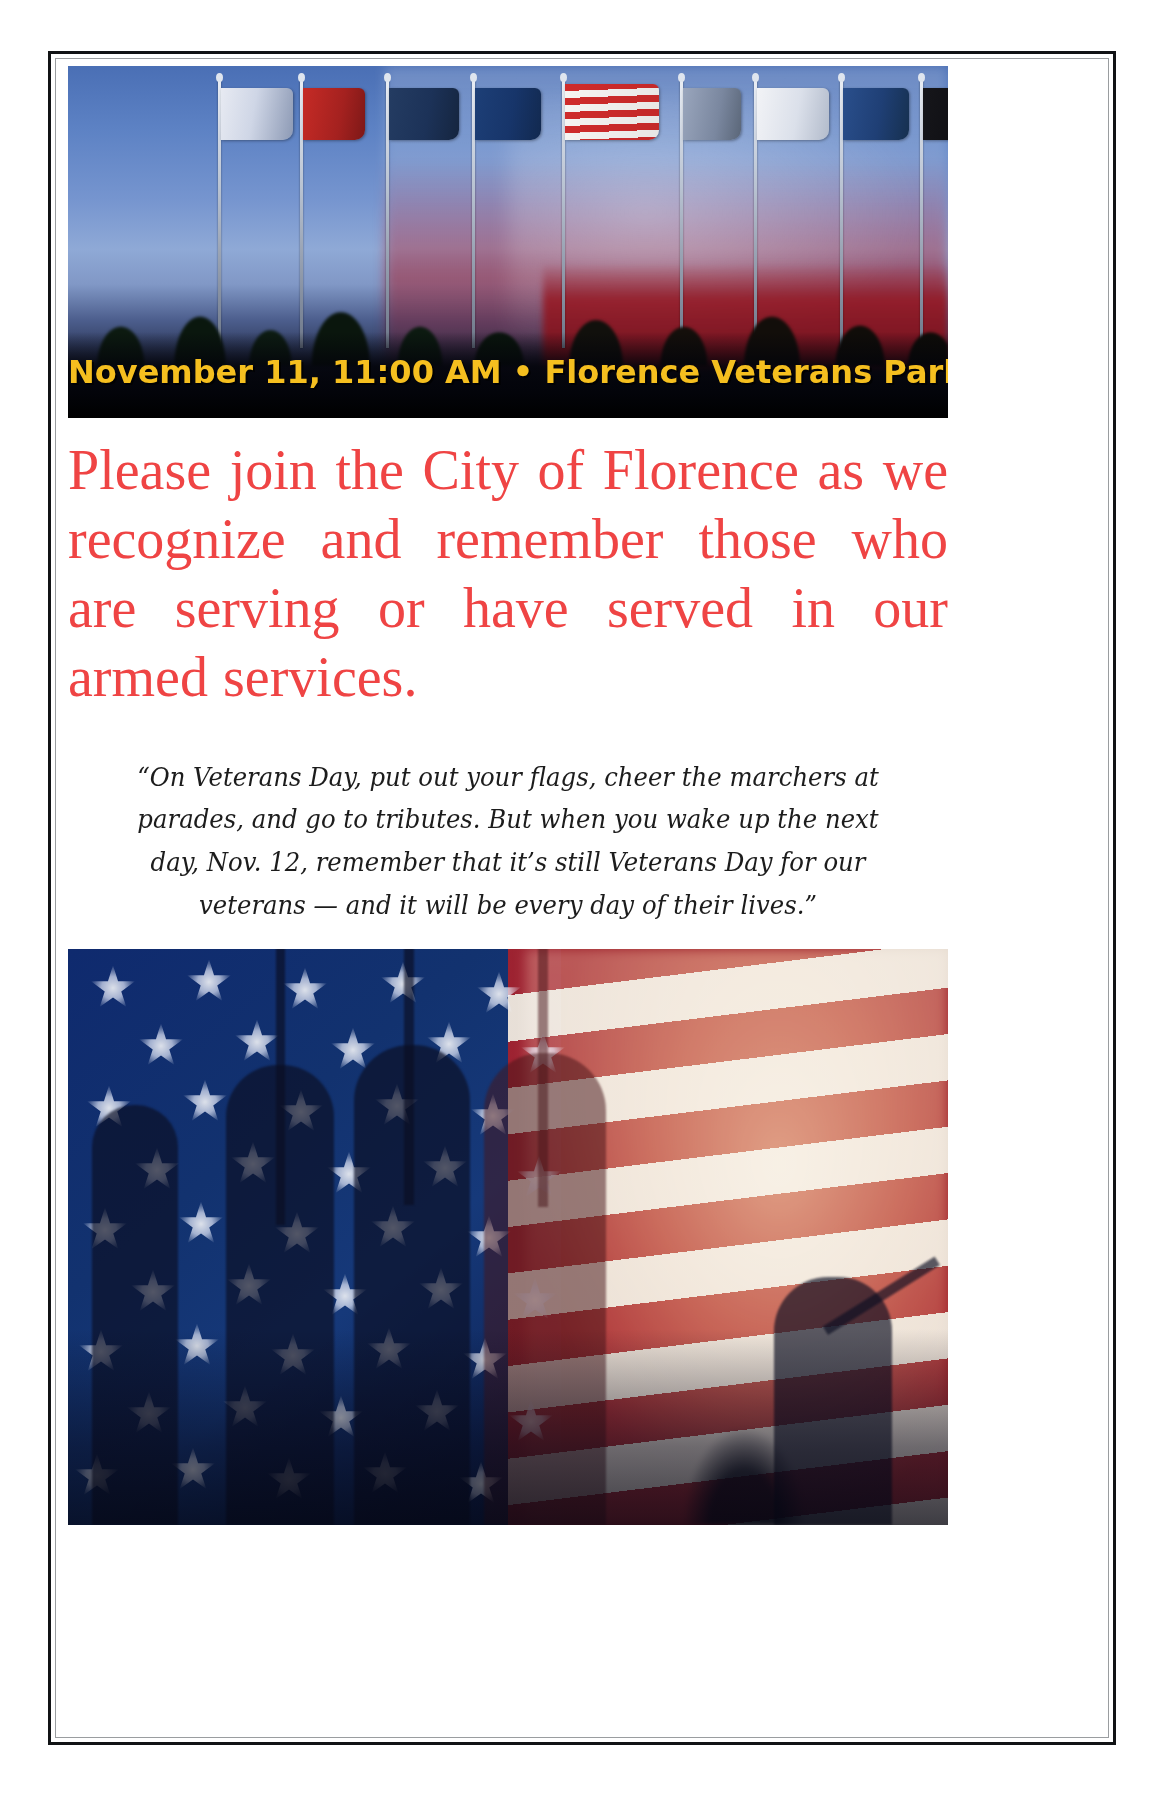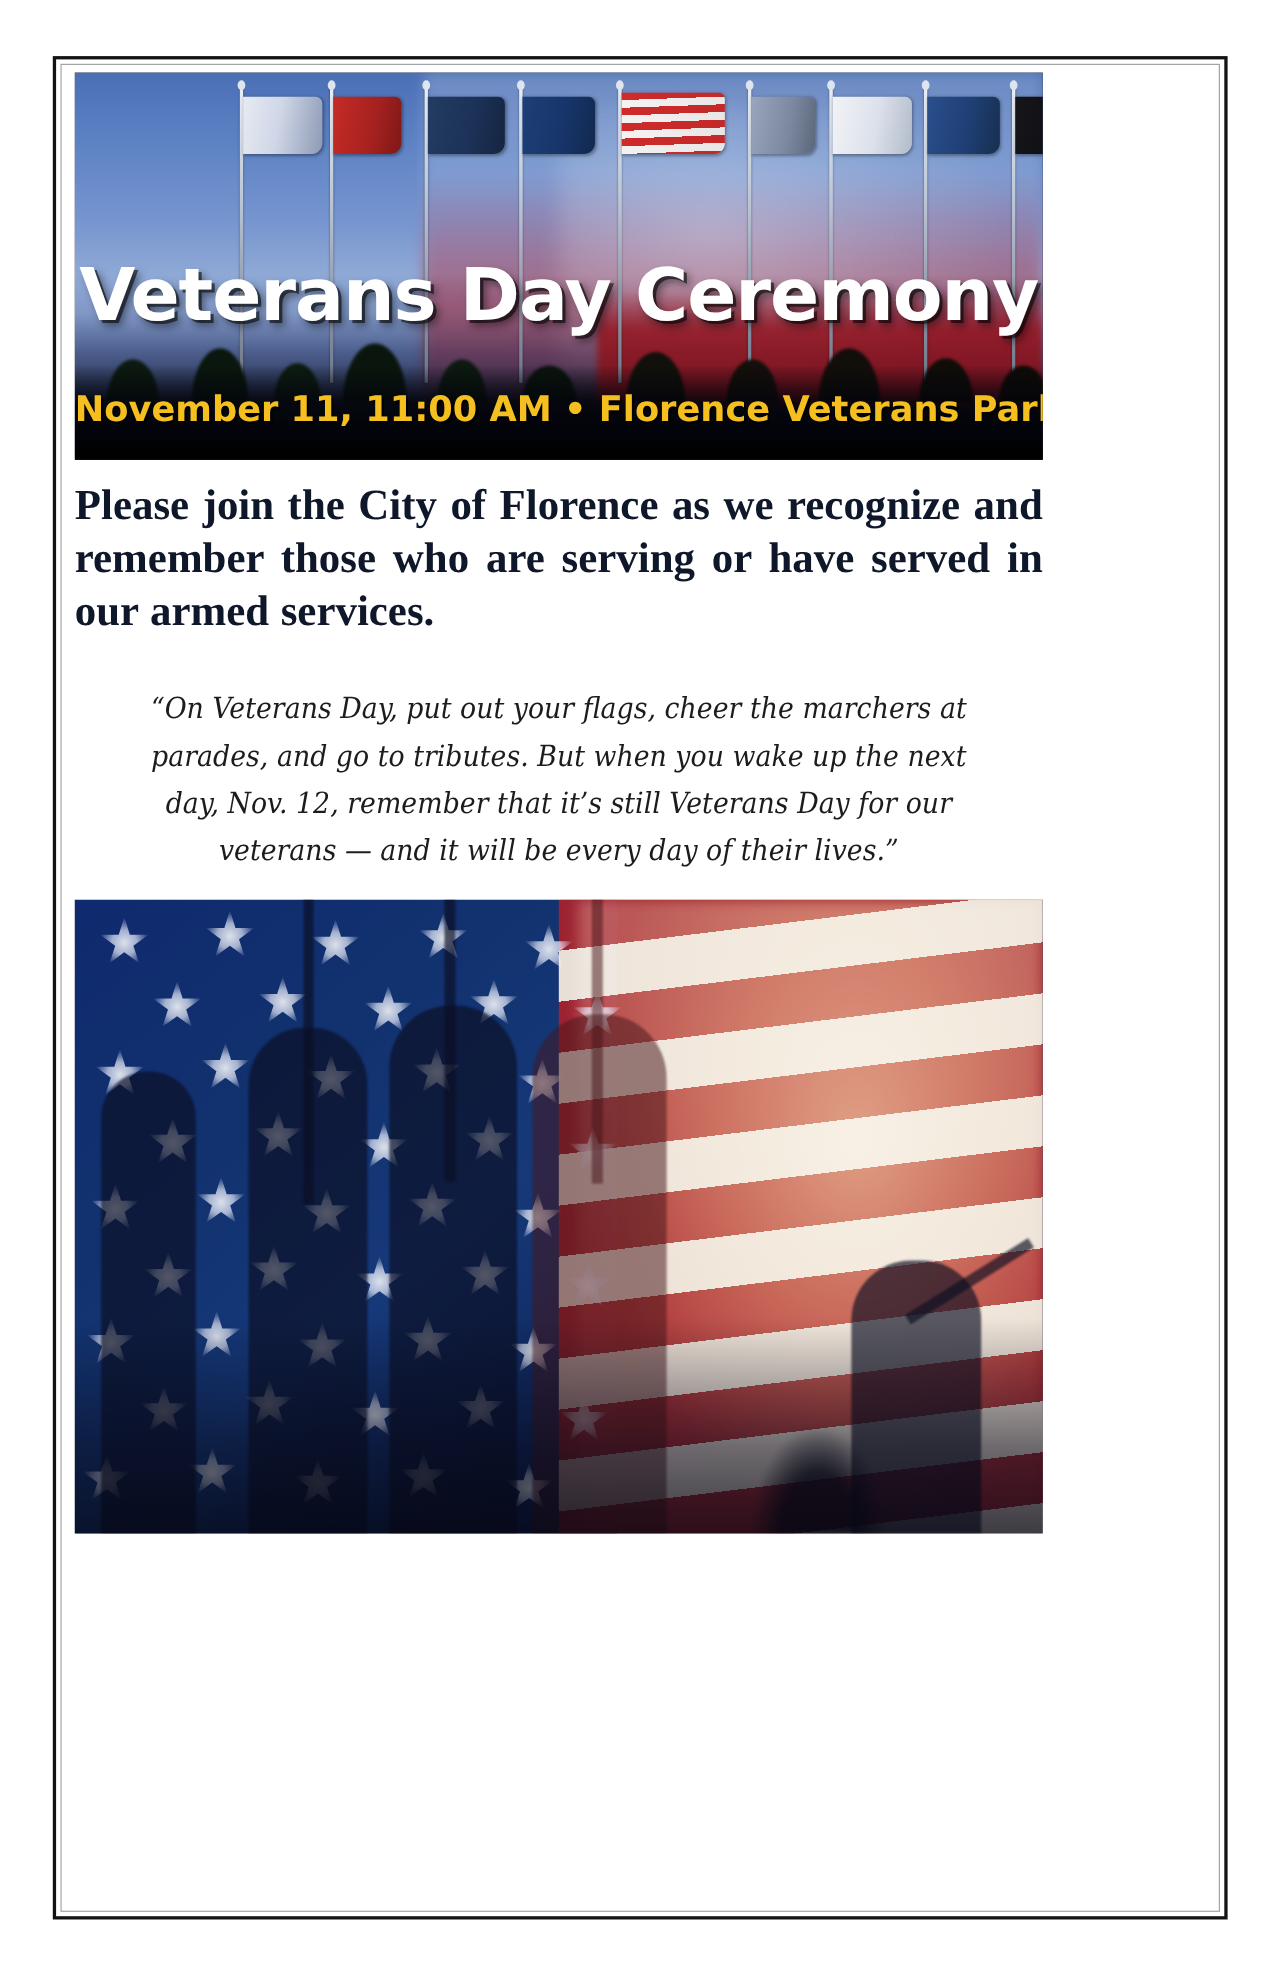--- a/index.html
+++ b/index.html
@@ -200,24 +200,24 @@
     color: #f5bf1f;
     text-shadow: 2px 2px 0 rgba(0,0,0,0.75);
     white-space: nowrap;
   }
 
   
   .headline {
     margin-top: 18px;
     width: 880px;
     font-family: "Liberation Serif", serif;
-    font-weight: bold;
-    font-size: 39px;
+    font-weight: normal;
+    font-size: 56px;
     line-height: 1.23;
-    color: #0f172a;
+    color: #ef4444;
     text-align: justify;
     text-align-last: left;
     text-justify: inter-word;
     word-spacing: 0.02em;
   }
 
   
   .quote {
     margin-top: 44px;
     width: 862px;
@@ -378,21 +378,20 @@
 
         <div class="pole" style="left:852px;">
             <span class="finial"></span>
           </div>
         <div class="flag" style="left:855px; width:48px; background:linear-gradient(100deg,#16161a 0%,#0d0d12 100%);"></div>
       </div>
 
       <div class="banner-trees"></div>
       <div class="banner-bottomdark"></div>
 
-      <div class="banner-title">Veterans Day Ceremony</div>
       <div class="banner-sub">November 11,  11:00 AM • Florence Veterans Park</div>
     </div>
 
     <div class="headline">Please join the City of Florence as we recognize and remember those who are serving or have served in our armed services.</div>
 
     <div class="quote">“On Veterans Day, put out your flags, cheer the marchers at parades, and go to tributes. But when you wake up the next day, Nov. 12, remember that it’s still Veterans Day for our veterans — and it will be every day of their lives.”</div>
 
 
     <div class="photo">
       <div class="photo-canton"></div>

